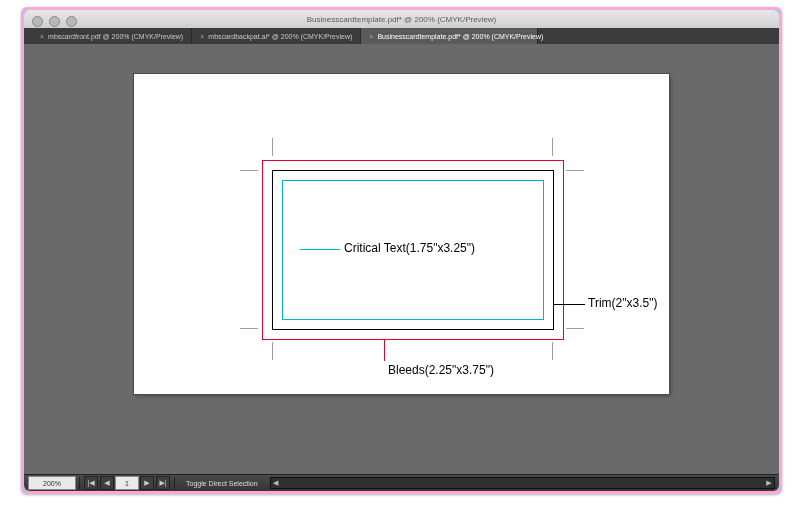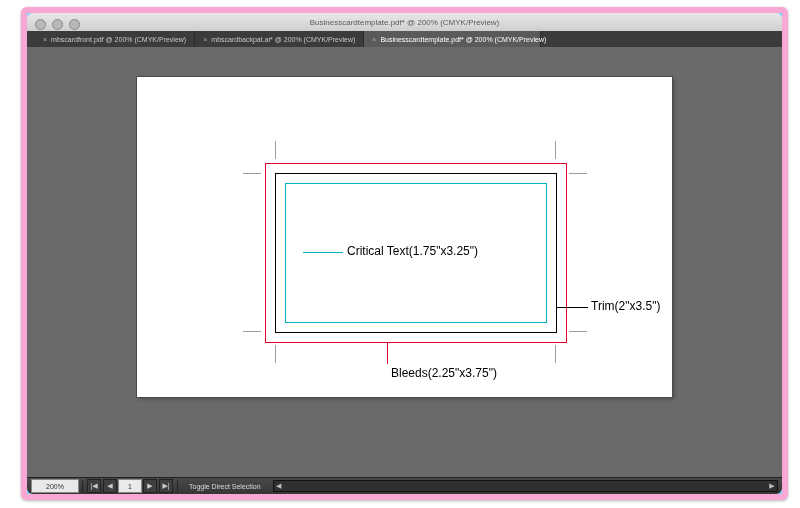--- a/index.html
+++ b/index.html
@@ -1,16 +1,16 @@
 <!DOCTYPE html>
 <html><head>
 <meta charset="utf-8">
 <style>
   html,body{margin:0;padding:0;width:800px;height:508px;overflow:hidden;font-family:"Helvetica Neue",Arial,sans-serif;background:#fff}
-  .frame{position:absolute;left:21px;top:7px;width:755px;height:481px;background:#7dd3fc;border:6px solid #f9a8d4;border-radius:6px;box-shadow:0 1px 3px rgba(0,0,0,.3)}
+  .frame{position:absolute;left:21px;top:7px;width:755px;height:481px;background:#7dd3fc;border:3px solid #f9a8d4;border-radius:6px;box-shadow:0 1px 3px rgba(0,0,0,.3)}
   
   .traffic{position:absolute;left:8px;top:6px;display:flex;gap:6px}
   .dot{width:9px;height:9px;border-radius:50%;background:#b8b8b8;border:1px solid #888}
   
   .titlebar{position:absolute;left:0;right:0;top:0;height:18px;background:linear-gradient(#e8e8e8,#cfcfcf);border-bottom:1px solid #8a8a8a;border-radius:6px 6px 0 0;display:flex;align-items:center;justify-content:center}
   .titlebar span{font-size:8px;color:#5a5a5a}
   
   .tabstrip{position:absolute;left:0;right:0;top:18px;height:16px;background:#3b3b3b;display:flex;align-items:stretch;padding-left:8px}
   .tab{font-size:7px;color:#c8c8c8;padding:0 8px;display:flex;align-items:center;gap:4px;border-right:1px solid #2a2a2a;max-width:160px;white-space:nowrap}
   .tab.active{background:#5a5a5a;color:#fff}

